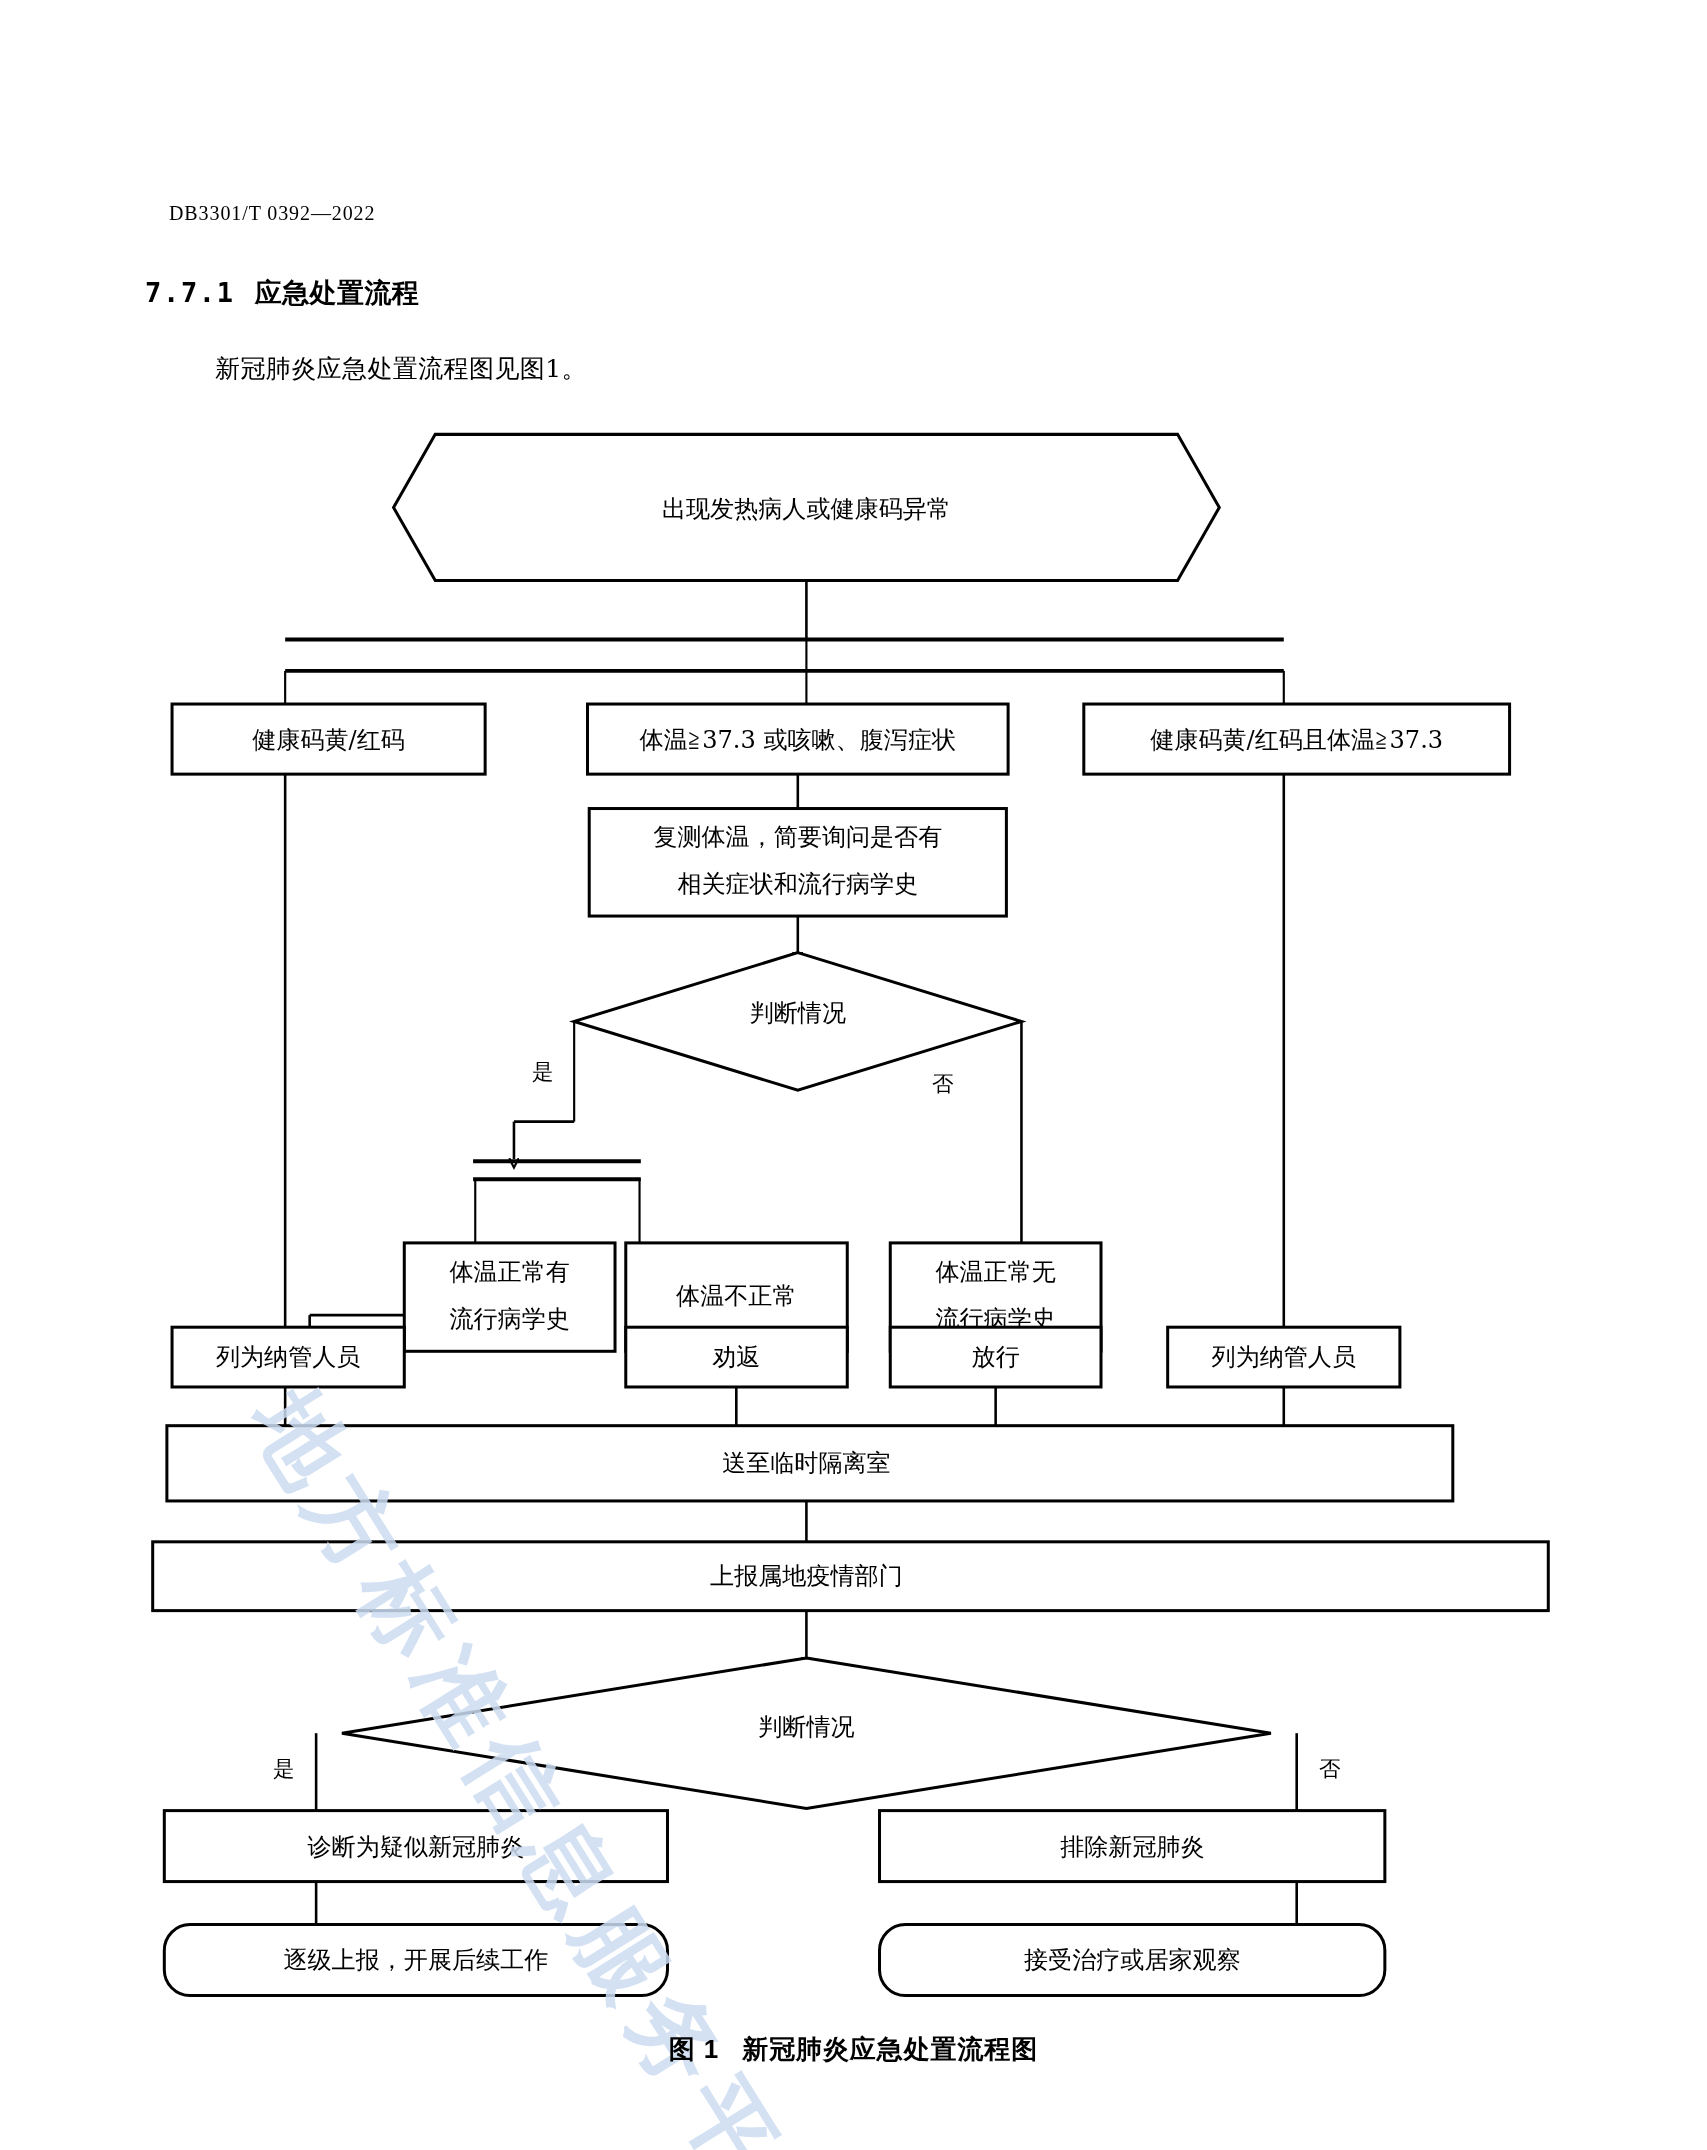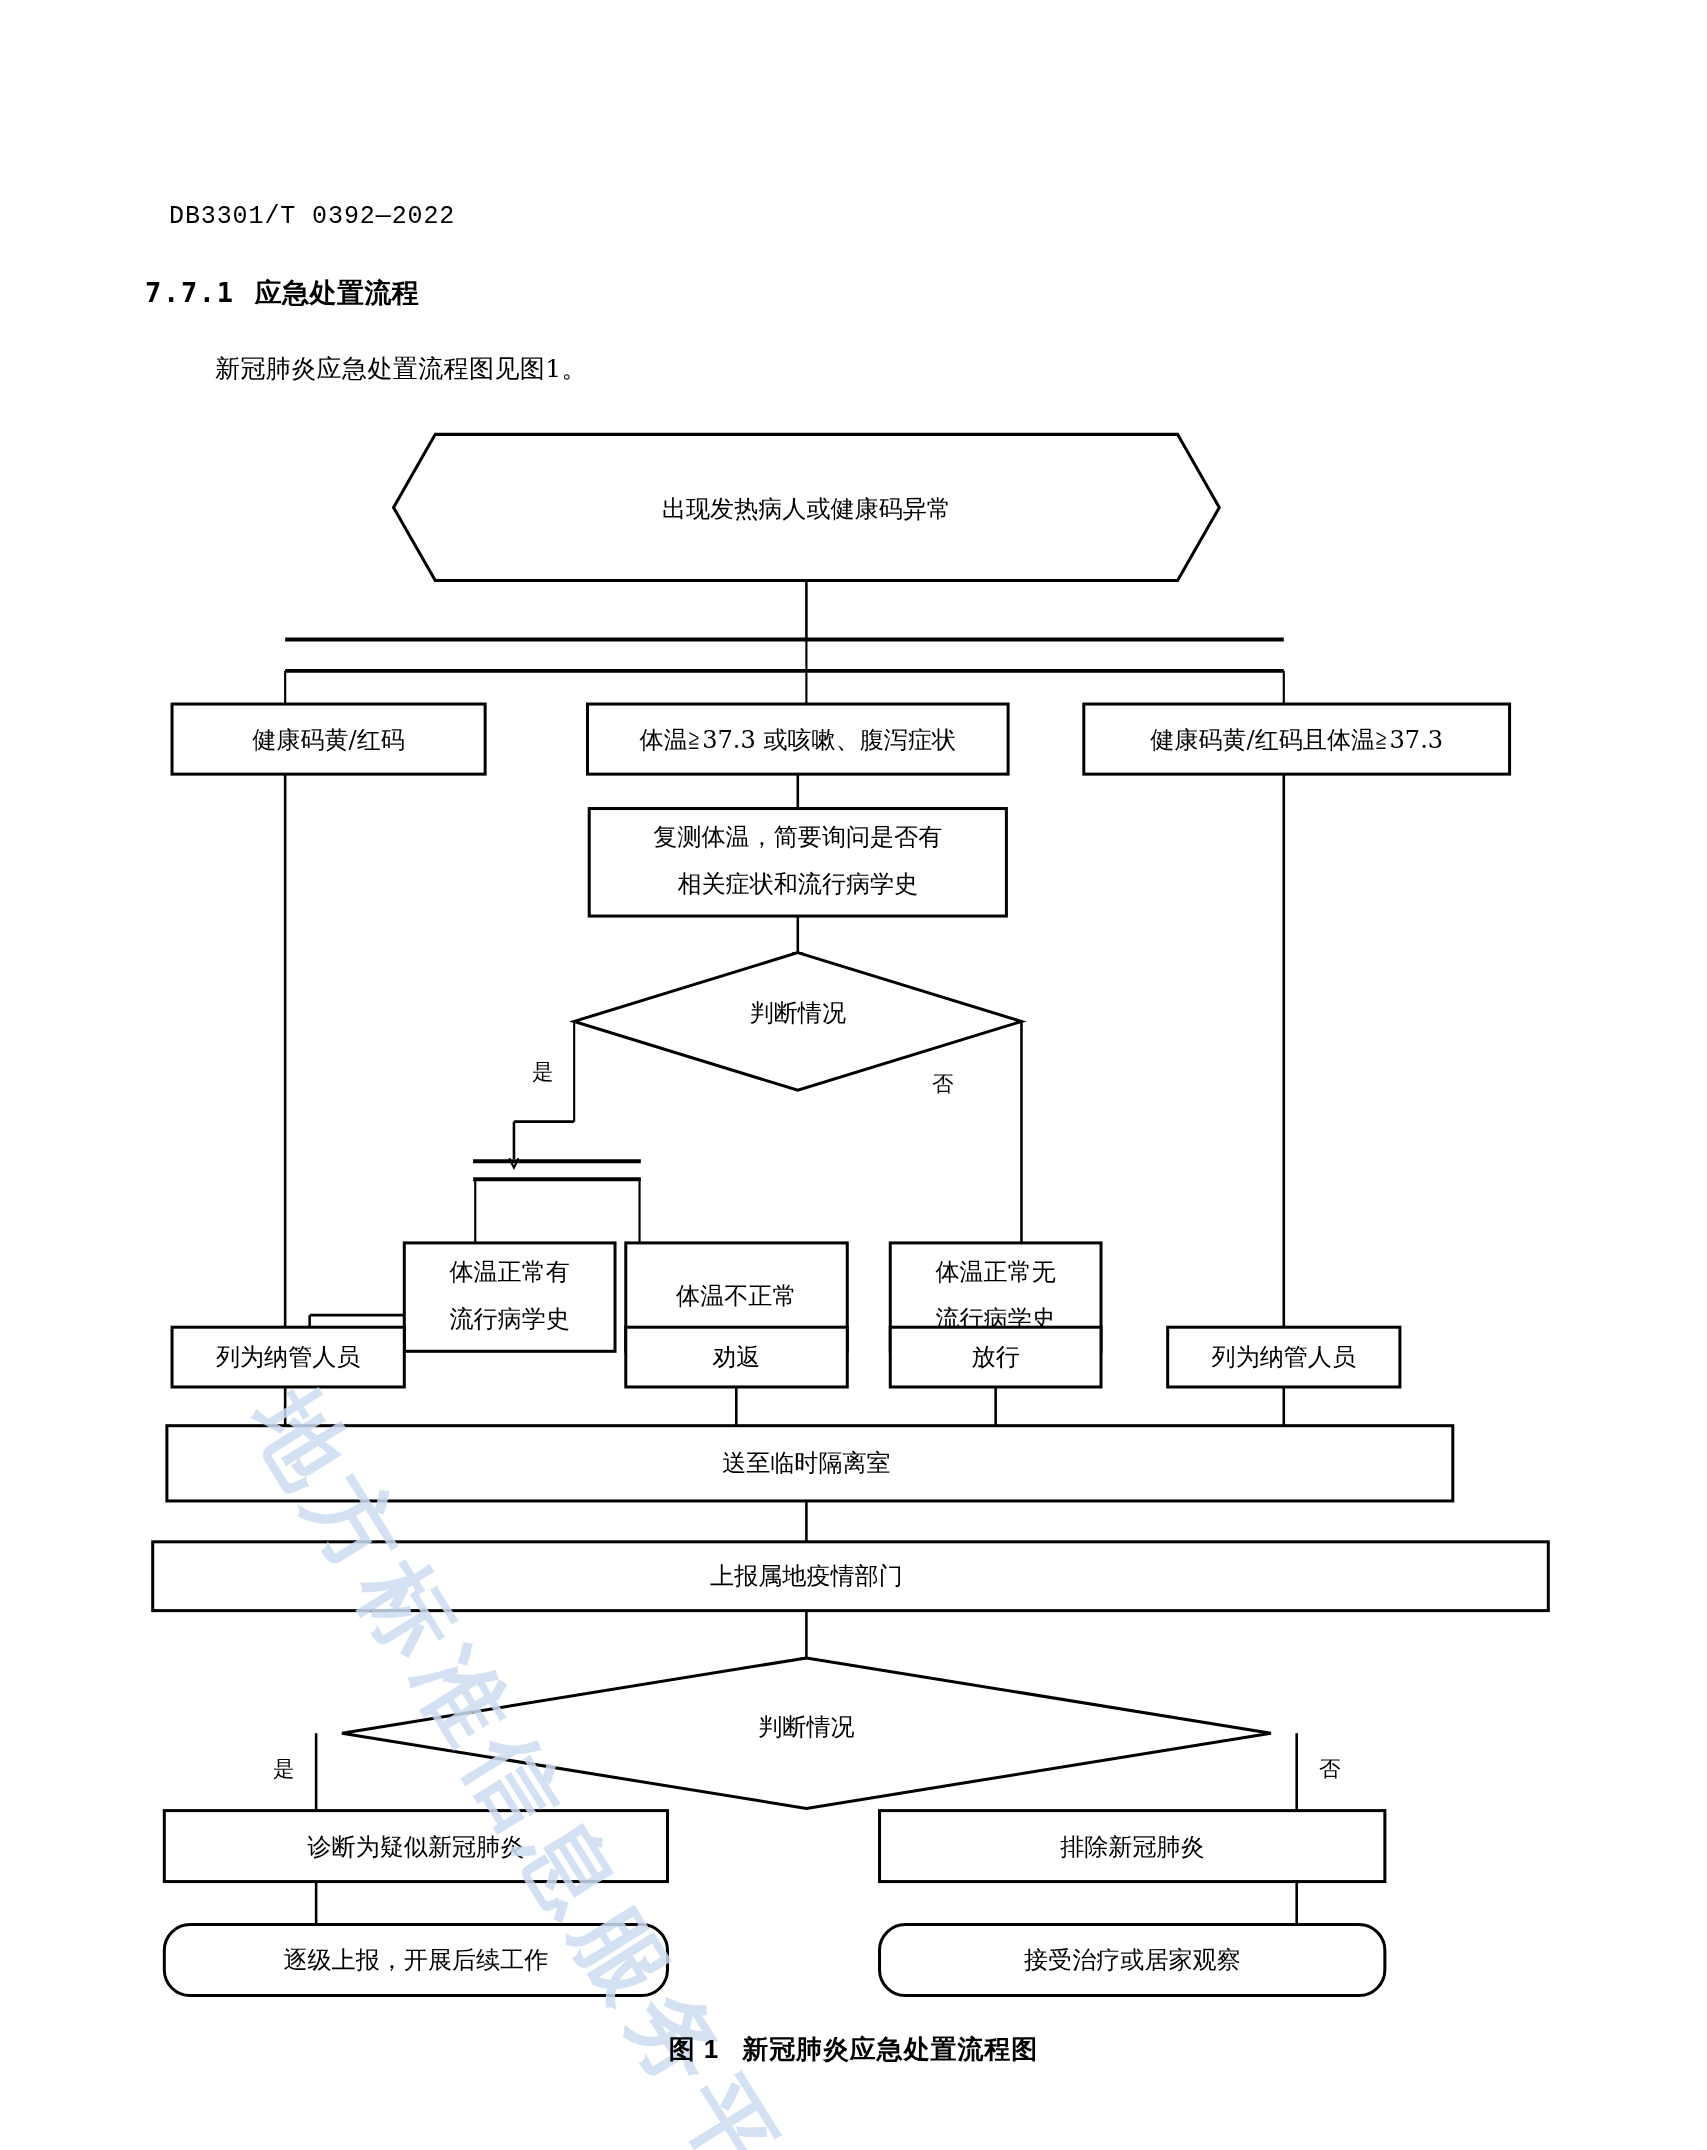--- a/index.html
+++ b/index.html
@@ -5,22 +5,22 @@
   html,body{margin:0;padding:0;background:#fff;}
   body{
     width:1707px;height:2414px;position:relative;overflow:hidden;
     font-family:"DejaVu Serif","Liberation Serif",serif;color:#000;
   }
   .page{position:absolute;inset:0;background:#ffffff;}
 
   
   #doc-header{
     position:absolute;left:169px;top:202px;
-    font-family:Liberation Mono, monospace;
-    font-size:25px;letter-spacing:0.9px;font-weight:500;white-space:nowrap;
+    font-family:Liberation Serif, serif;
+    font-size:20px;letter-spacing:0.9px;font-weight:500;white-space:nowrap;
   }
   
   #clause{
     position:absolute;left:145px;top:275px;white-space:nowrap;
     font-family:"DejaVu Sans","Liberation Sans",sans-serif;
     font-size:27px;font-weight:bold;letter-spacing:0.4px;
   }
   #clause .num{font-family:"DejaVu Sans Mono","Liberation Mono",monospace;letter-spacing:1.7px;}
   #clause .gap{display:inline-block;width:20px;}
   

